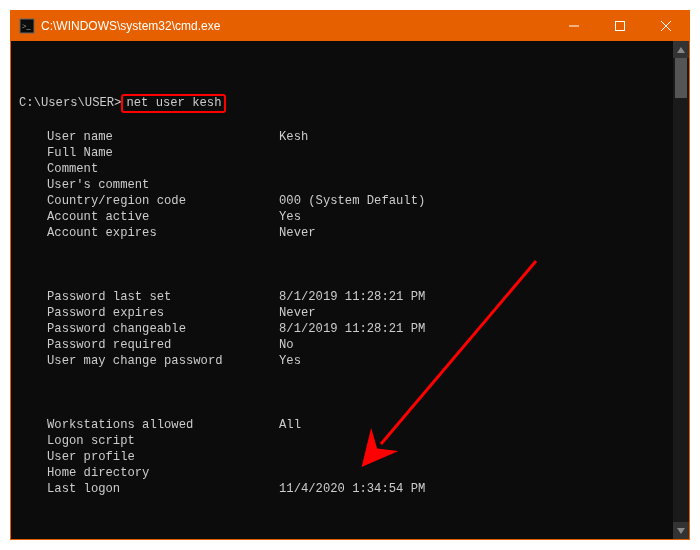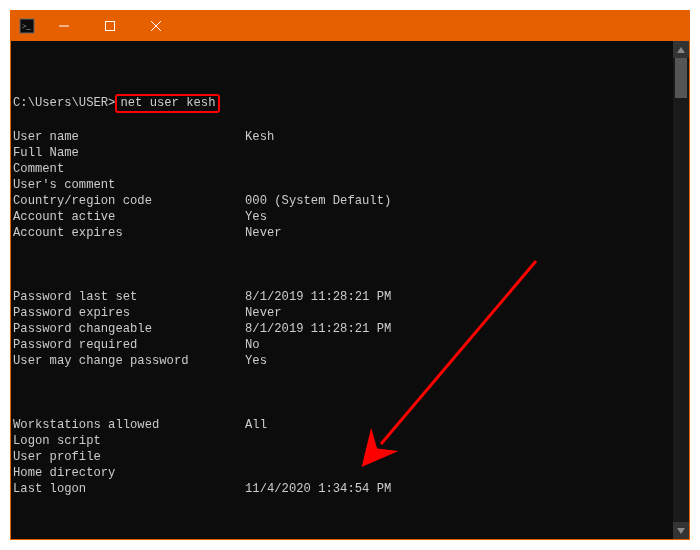--- a/index.html
+++ b/index.html
@@ -61,21 +61,21 @@
       display: flex;
       position: relative;
       overflow: hidden;
     }
     .console {
       flex: 1;
       background: #0c0c0c;
       color: #ccc;
       font-size: 12.2px;
       line-height: 16px;
-      padding: 6px 2px 2px 2px;
+      padding: 6px 2px 2px 8px;
       white-space: pre;
       overflow: hidden;
       font-family: Consolas, 'Courier New', monospace;
       position: relative;
     }
     .scrollbar {
       width: 16px;
       background: #1a1a1a;
       display: flex;
       flex-direction: column;
@@ -100,41 +100,42 @@
     }
     .hl {
       border: 2px solid #fe0000;
       border-radius: 3px;
       padding: 0 3px;
       display: inline-block;
       line-height: 15px;
       margin-top: -1px;
     }
     .prompt-row { display: block; }
-    .kv-row { display: flex; }
+    .kv-row { display: flex; margin-left: 28px; }
     .k { width: 232px; flex-shrink: 0; }
     .v { white-space: pre; text-align: right; }
     .arrow-overlay {
       position: absolute;
       pointer-events: none;
       top: 0; left: 0;
       width: 100%; height: 100%;
     }
   </style>
 </head>
 <body>
 
 <div class="frame">
   <div class="titlebar">
     <span class="titlebar-icon">
       <svg viewBox="0 0 16 16">
           <rect x="1" y="1" width="14" height="14" fill="#0c0c0c" stroke="#666"></rect>
           <text x="3" y="11" font-size="8" fill="#ccc" font-family="Consolas">&gt;_</text>
         </svg>
     </span>
+    <span class="titlebar-title">C:\WINDOWS\system32\cmd.exe</span>
     <div class="win-controls">
       <div class="win-btn">
         <svg width="10" height="10">
             <line x1="0" y1="5" x2="10" y2="5"></line>
           </svg>
       </div>
       <div class="win-btn">
         <svg width="10" height="10">
             <rect x="0.5" y="0.5" width="9" height="9"></rect>
           </svg>

